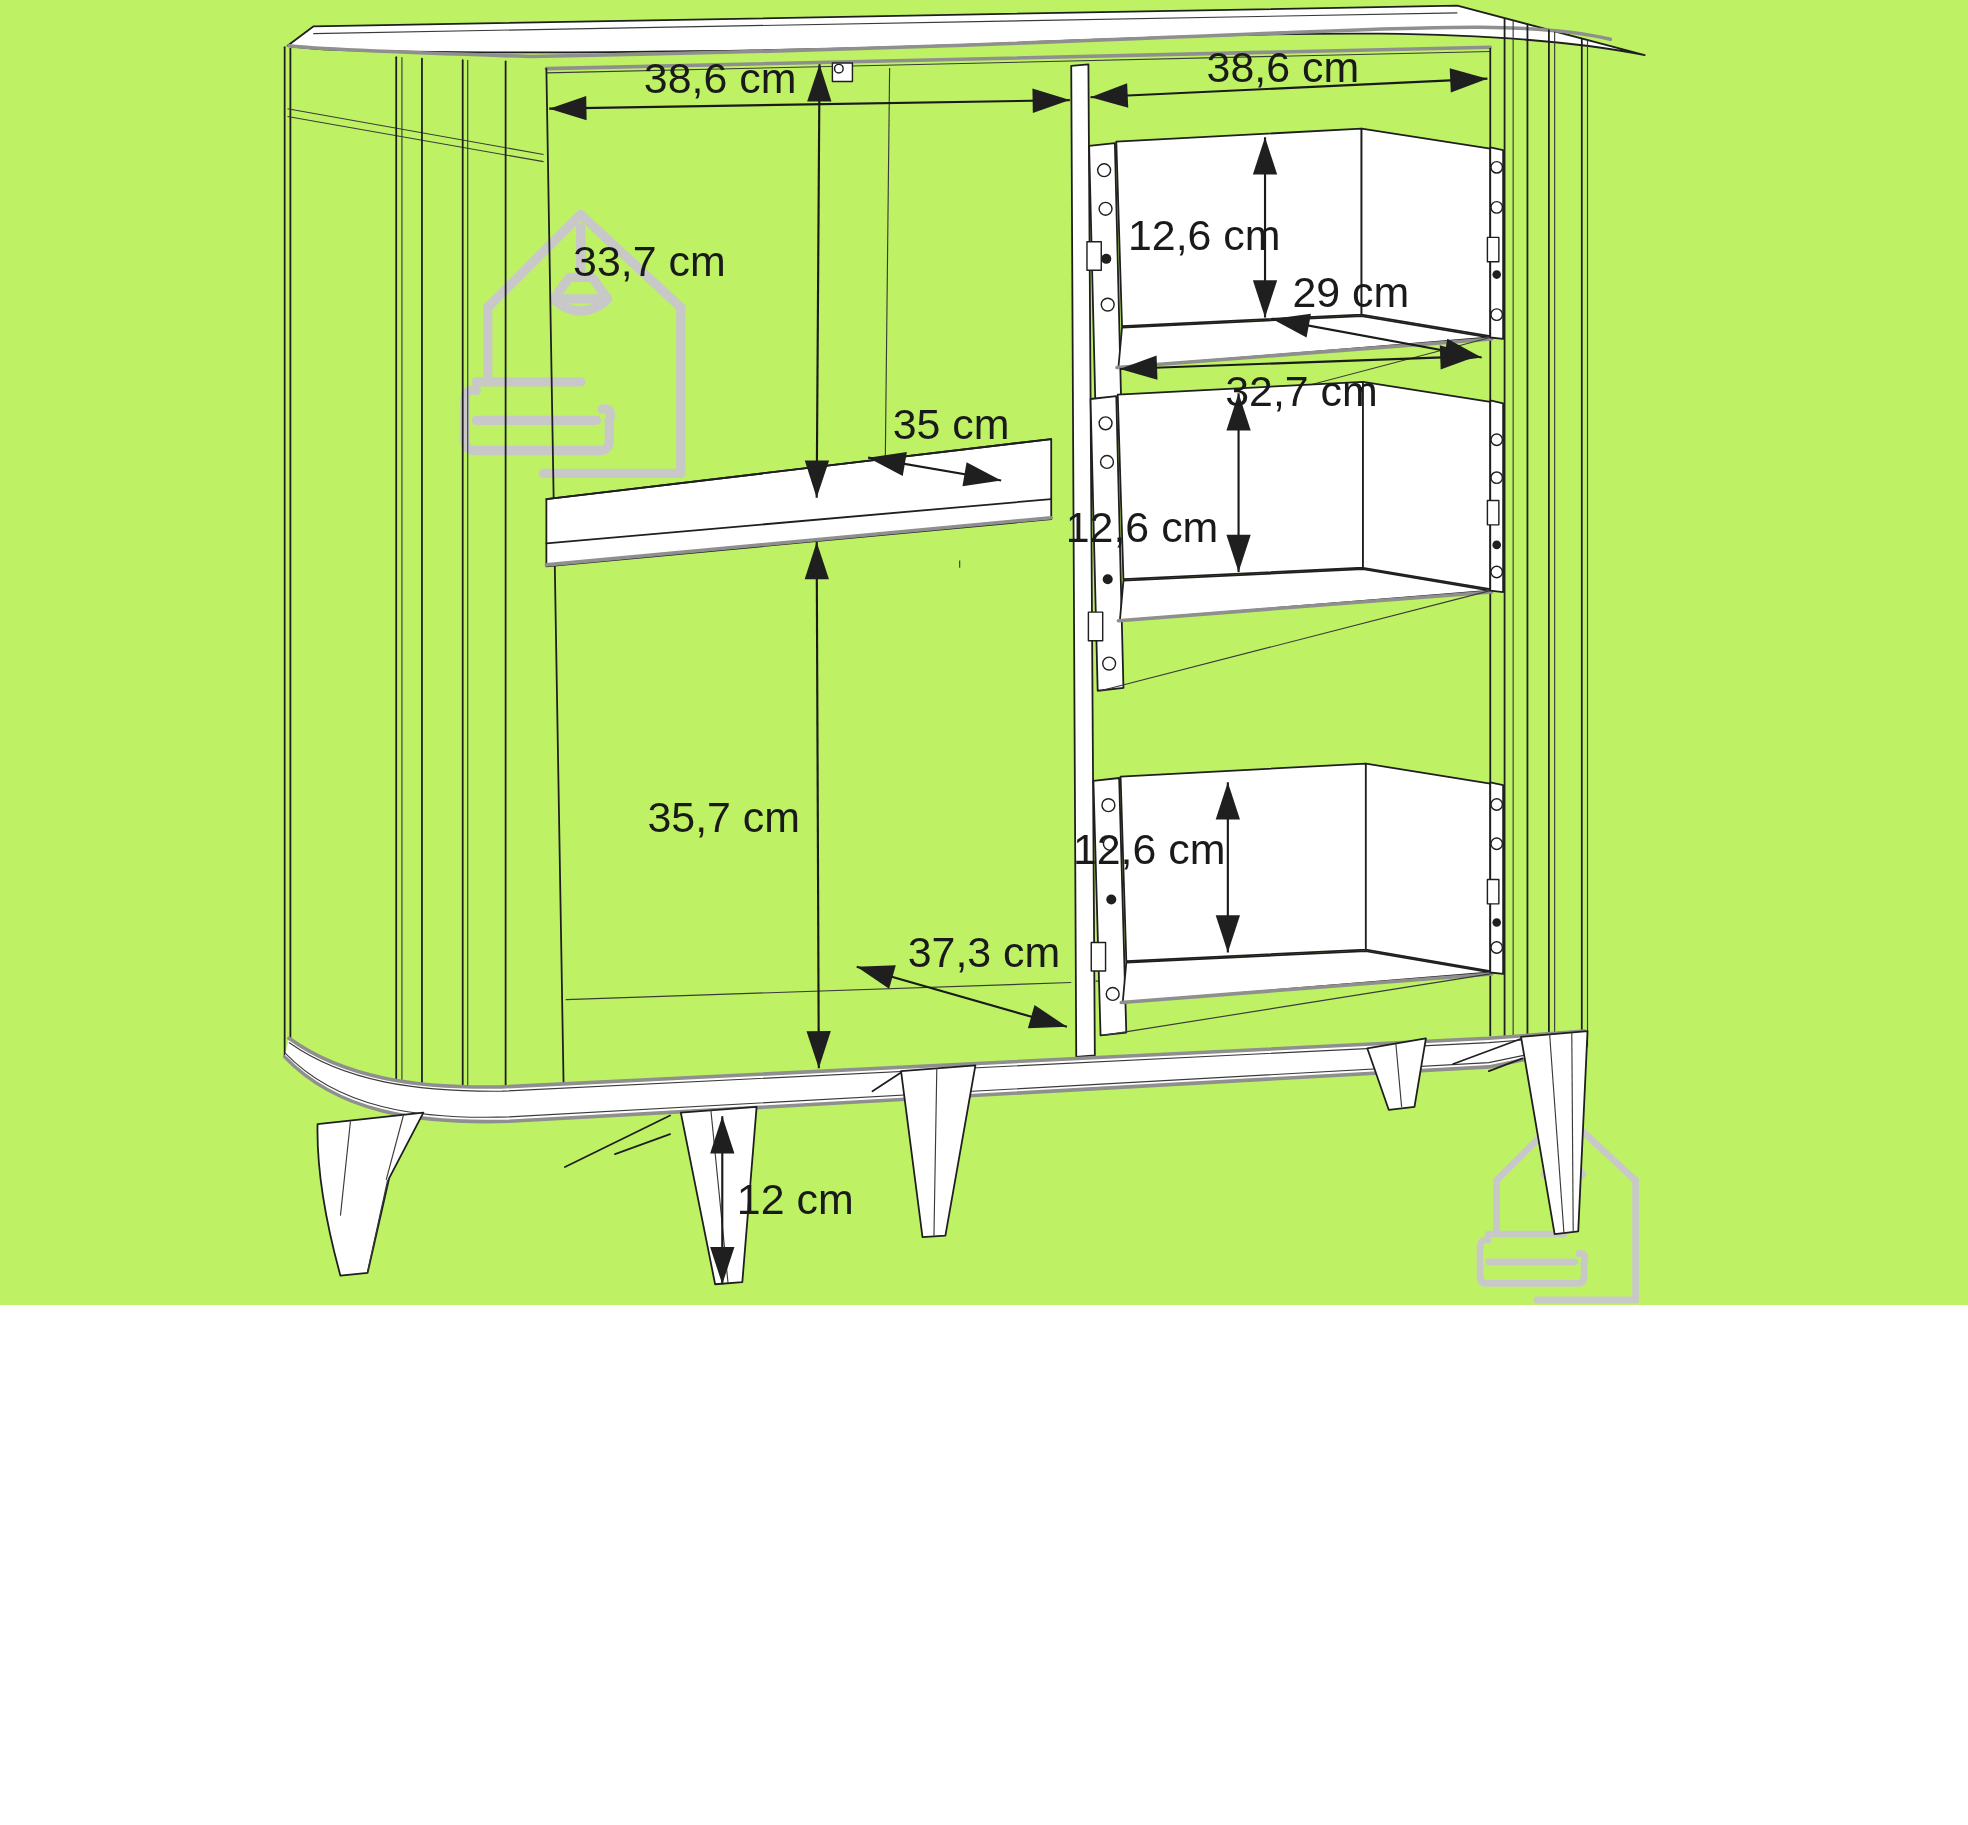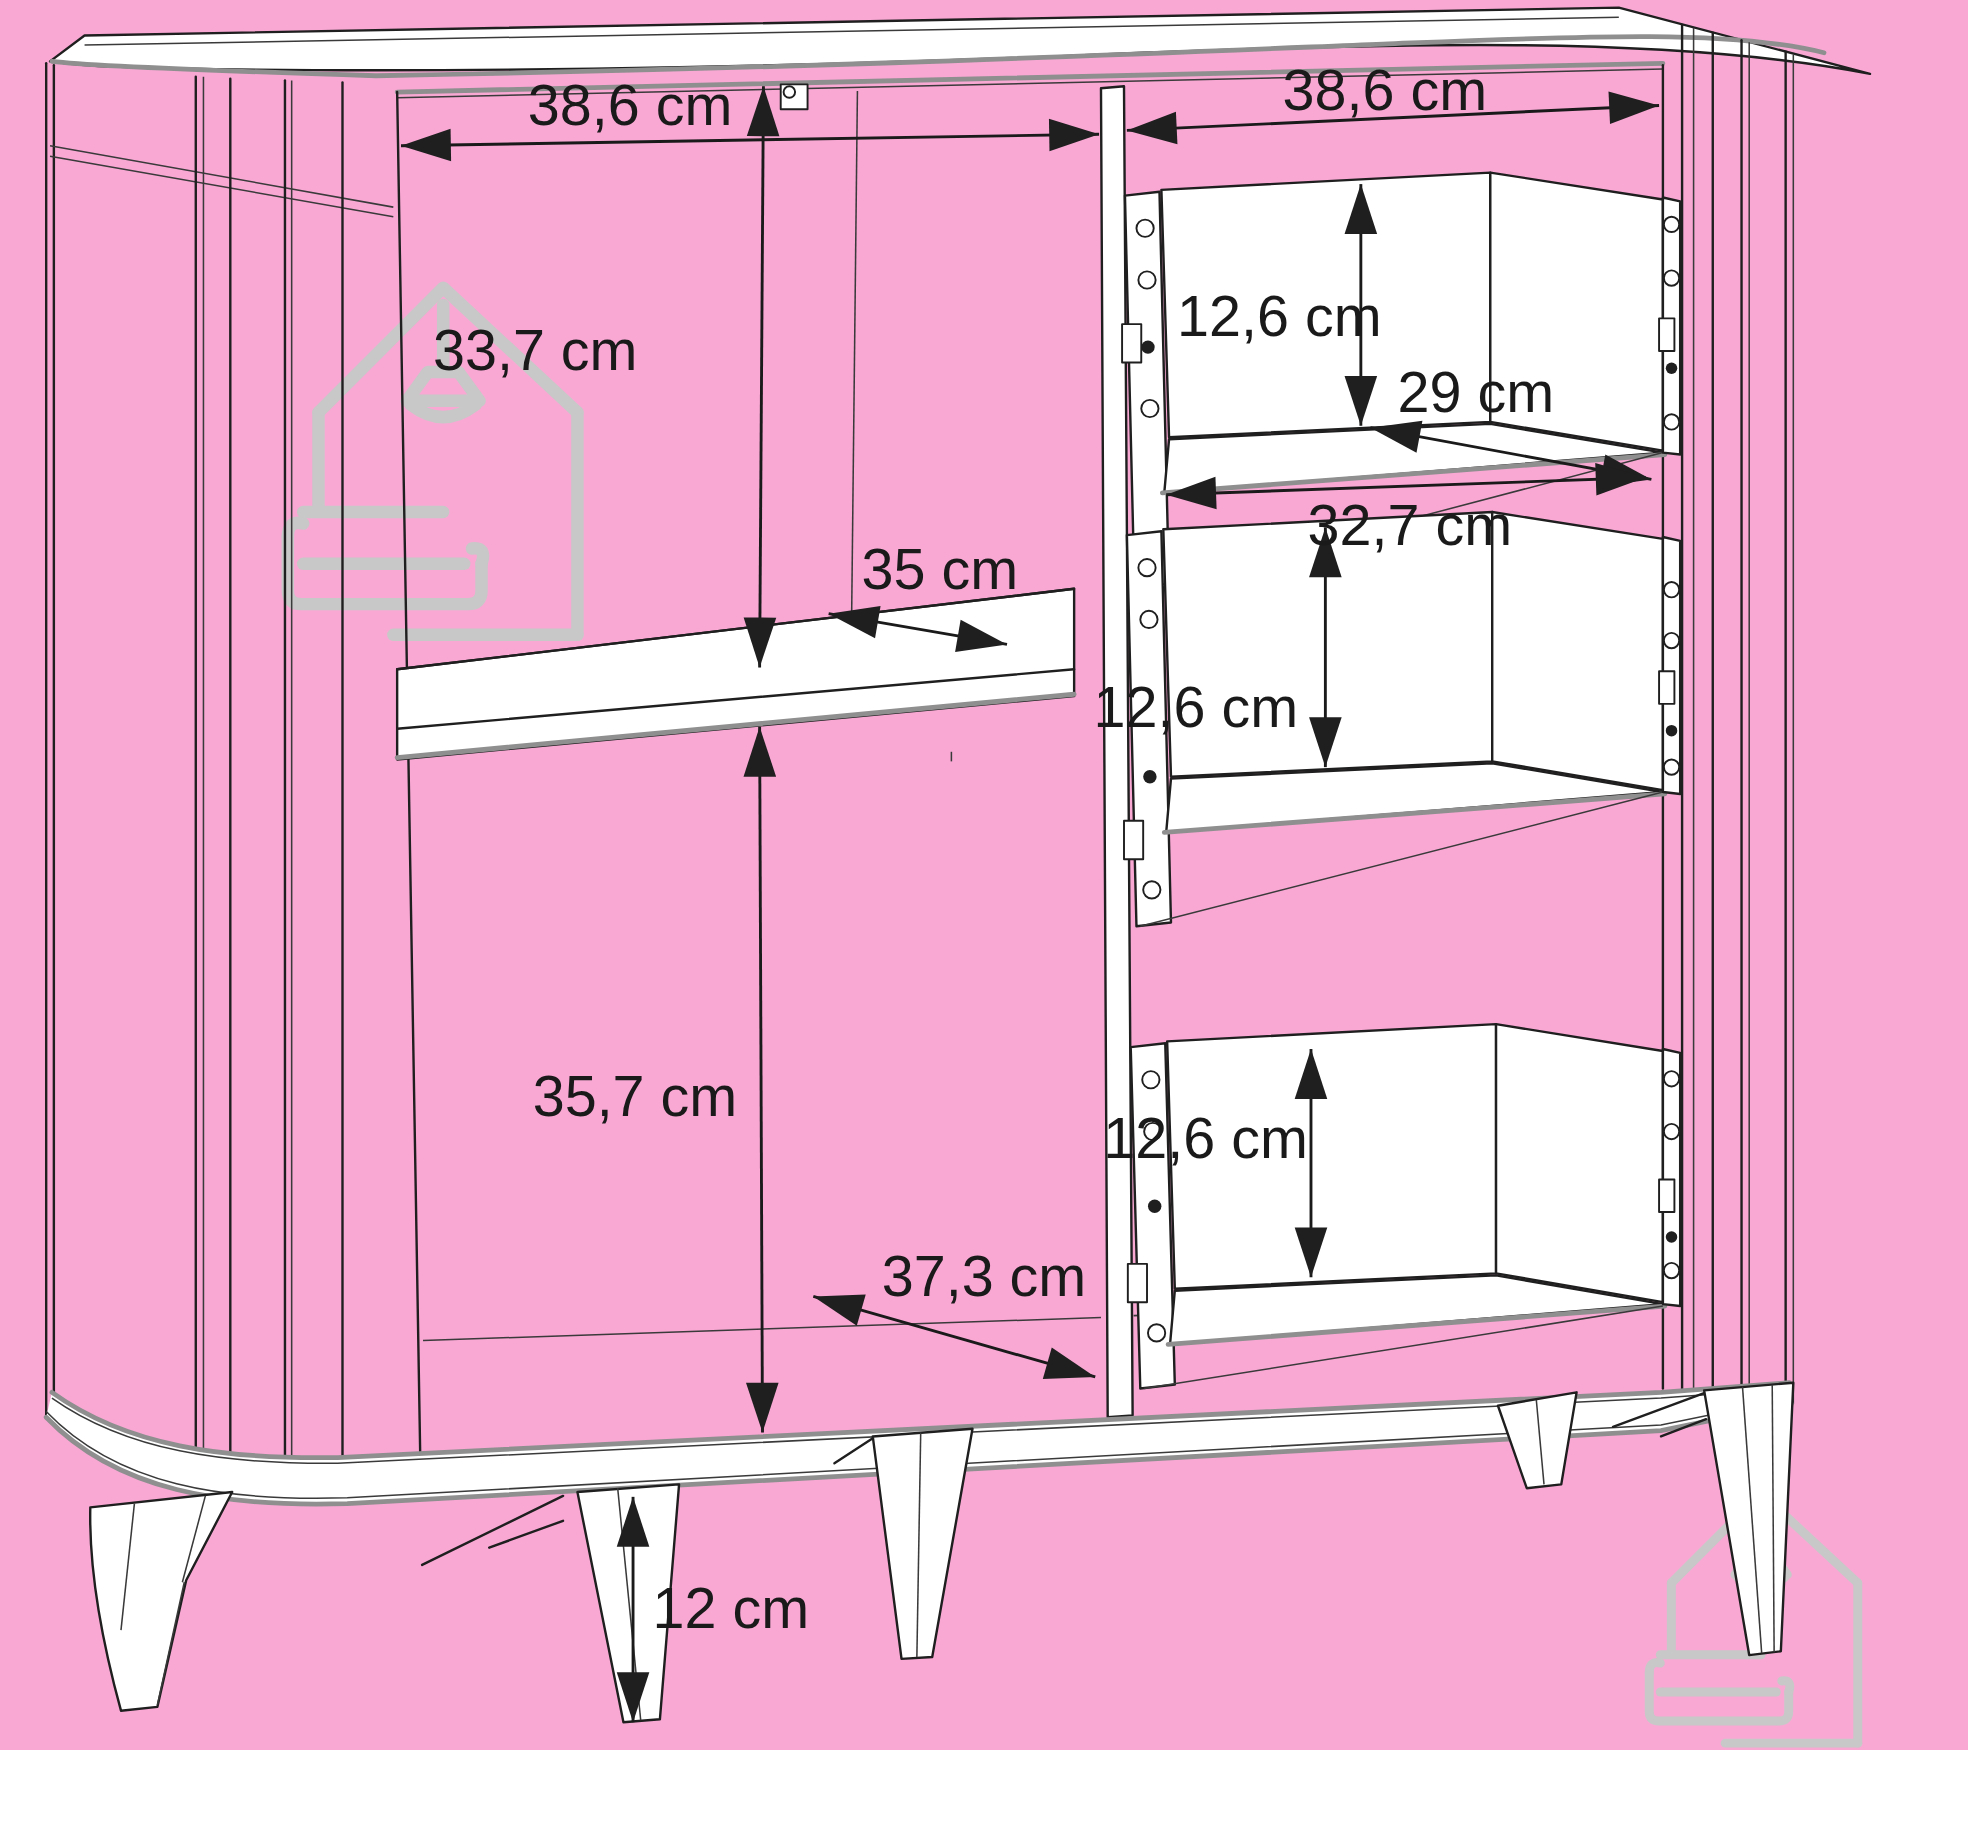--- a/index.html
+++ b/index.html
@@ -1,16 +1,16 @@
 <!DOCTYPE html>
 <html><head>
 <meta charset="utf-8">
 <style>
   html,body{margin:0;padding:0;background:#fff;}
-  .stage{position:relative;width:1968px;height:1750px;background:#f9a8d4;overflow:hidden;
+  .stage{position:relative;width:1968px;height:1305px;background:#bef264;overflow:hidden;
          font-family:"Liberation Sans", sans-serif;text-align:center;}
   svg{display:block;width:100%;height:100%;}
   .ln{stroke:#1f1f1f;stroke-width:2.5;fill:none;stroke-linecap:round;}
   .thin{stroke:#3a3a3a;stroke-width:1.6;fill:none;}
   .gray{stroke:#8f8f8f;stroke-width:5;fill:none;stroke-linecap:round;}
   .white{fill:#ffffff;stroke:#1f1f1f;stroke-width:2.5;stroke-linejoin:round;}
   .dim{stroke:#1a1a1a;stroke-width:3;}
   .lbl{font-family:"Liberation Sans", sans-serif;font-size:60px;fill:#1a1a1a;text-anchor:middle;}
   .wm{stroke:#c8c8c8;stroke-width:13;fill:none;stroke-linecap:round;stroke-linejoin:round;}
   .screw{fill:#fff;stroke:#1f1f1f;stroke-width:2;}

